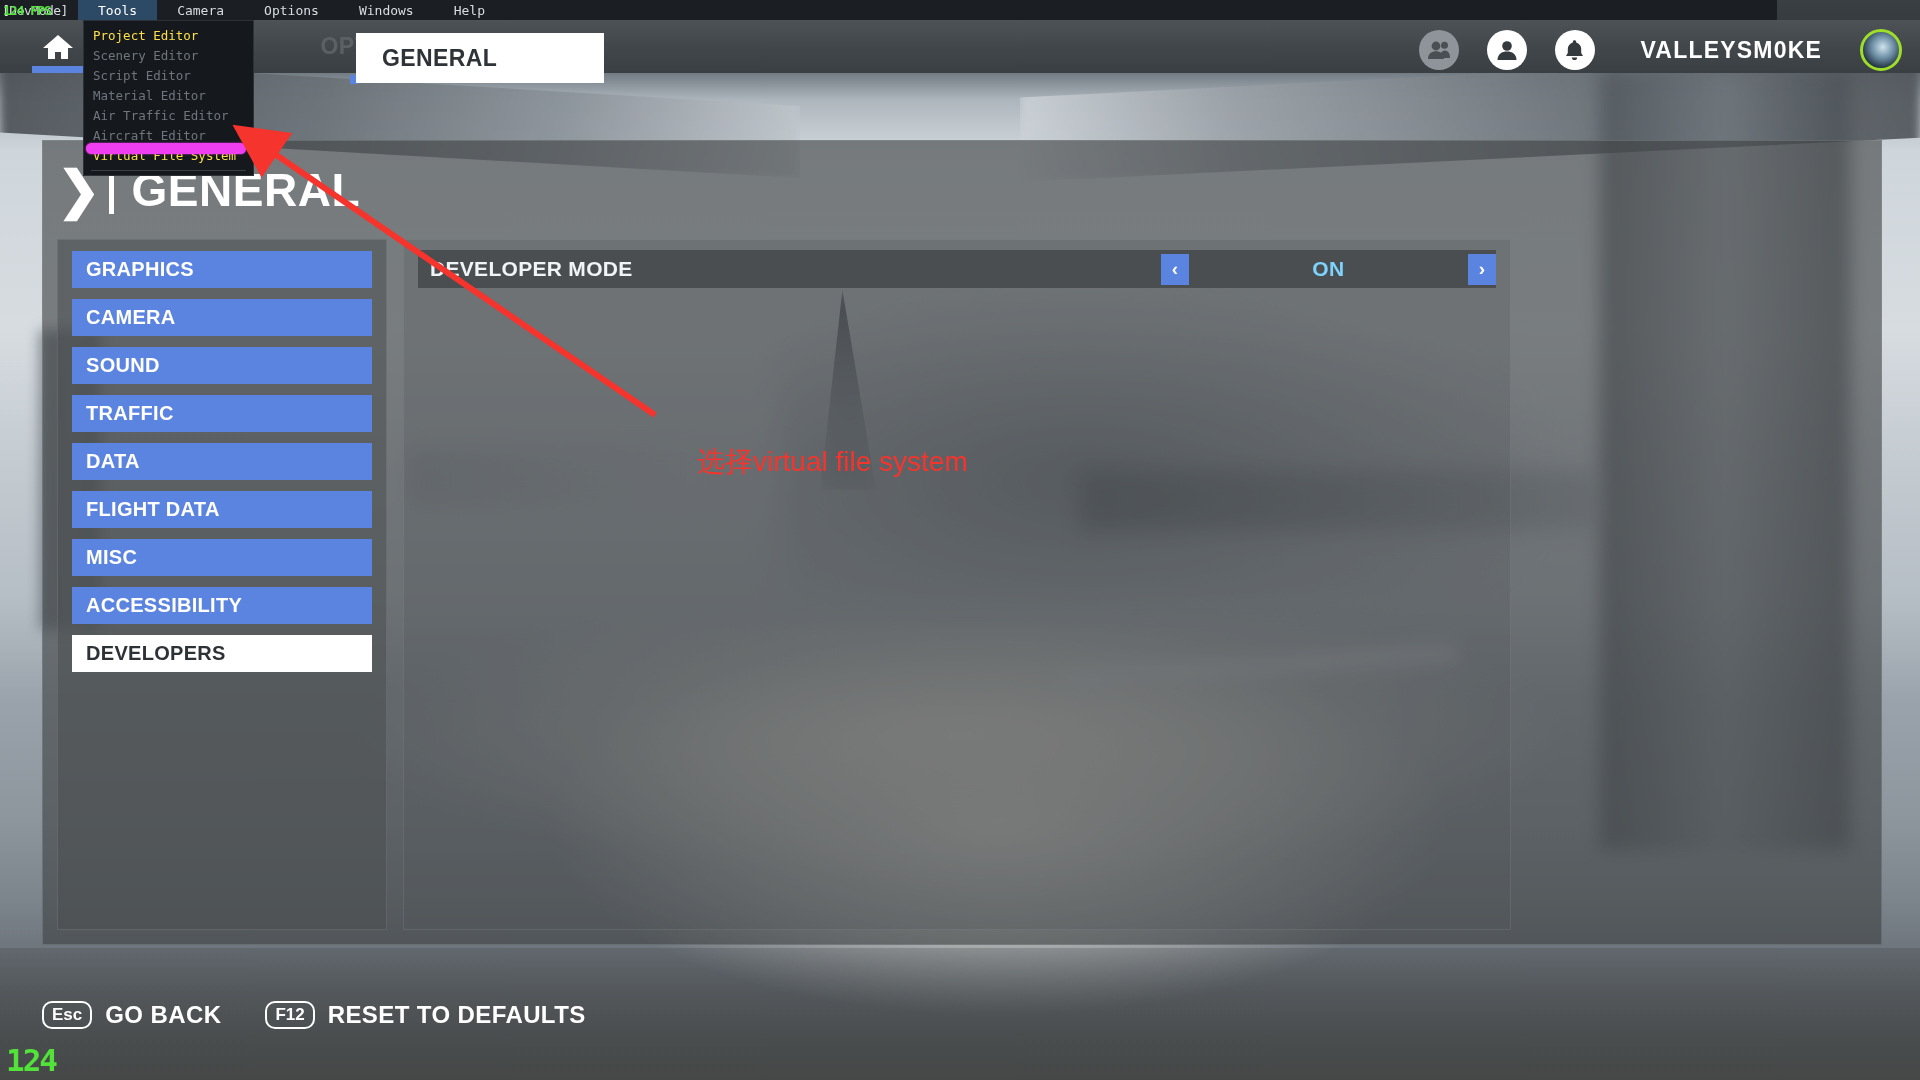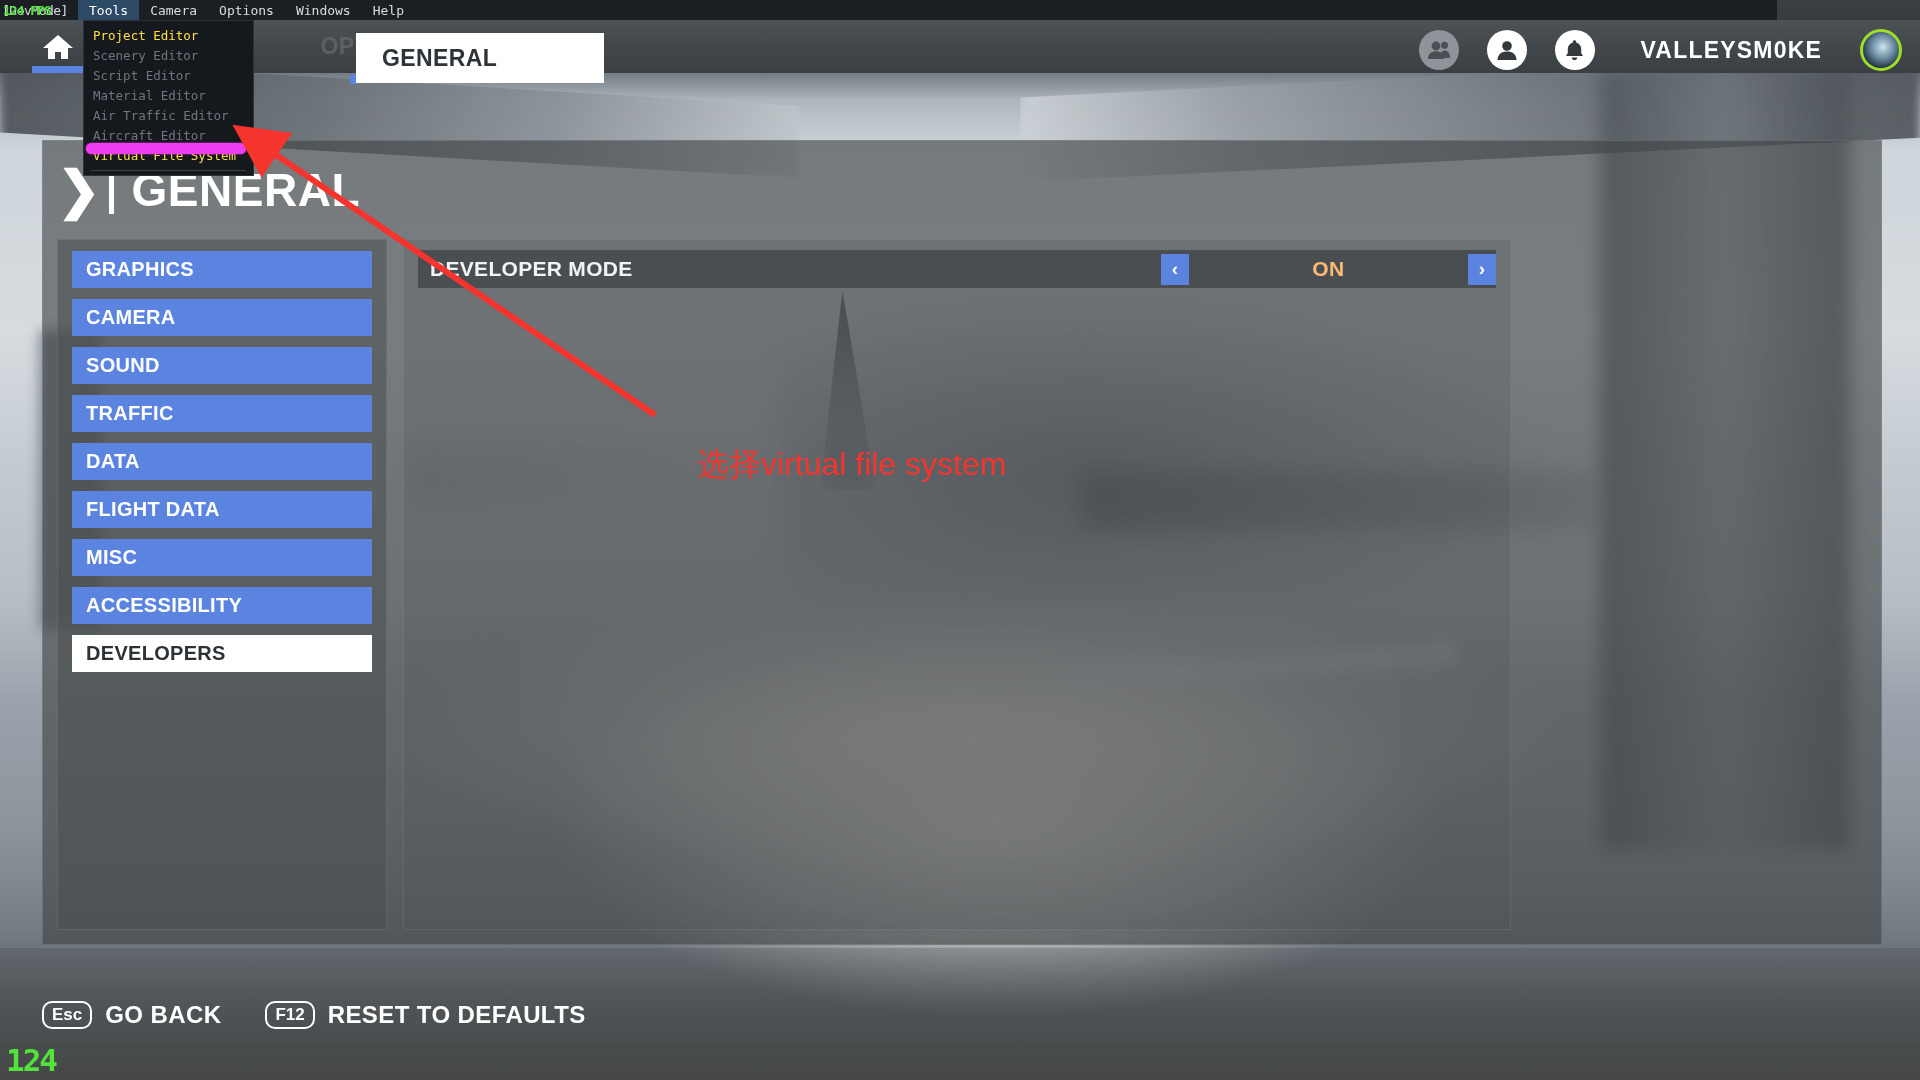--- a/index.html
+++ b/index.html
@@ -97,21 +97,21 @@
   #devbar .devtag {
     position:relative; width:78px; height:20px; display:flex; align-items:center;
   }
   #devbar .devtag .label {
     position:absolute; left:2px; top:3px; color:#d8dde2; font-size:13px; letter-spacing:-.5px;
   }
   #devbar .devtag .fps {
     position:absolute; left:3px; top:3px; color:#52e23a; font-size:13px; font-weight:bold; letter-spacing:-1px;
   }
   #devbar .mi {
-    padding:1px 11px; height:20px; line-height:19px; cursor:default;
+    padding:1px 20px; height:20px; line-height:19px; cursor:default;
   }
   #devbar .mi.active { background:#2c4a66; color:#ffffff; }
 
   
   #toolsMenu {
     position:absolute; left:83px; top:20px; width:171px;
     background:#15181c; border:1px solid #2c3238;
     z-index:70; padding:5px 0 4px 0;
     font-family:"DejaVu Sans Mono", monospace; font-size:12.5px;
   }
@@ -208,21 +208,21 @@
   #settingRow .rowLabel {
     color:#f1f4f7; font-size:21px; font-weight:bold; letter-spacing:.3px; padding-left:12px; flex:1;
   }
   #settingRow .stepper { display:flex; align-items:center; width:335px; height:38px; }
   #settingRow .arrow {
     width:28px; height:31px; background:#5b84e0; color:#ffffff;
     display:flex; align-items:center; justify-content:center;
     font-size:19px; font-weight:bold;
   }
   #settingRow .value {
-    flex:1; text-align:center; color:#fdba74; font-size:21px; font-weight:bold; letter-spacing:.5px;
+    flex:1; text-align:center; color:#7dd3fc; font-size:21px; font-weight:bold; letter-spacing:.5px;
   }
 
   #desc {
     position:absolute; right:14px; top:98px; width:345px; bottom:14px;
     background: rgba(72,76,79,.55); border:1px solid rgba(150,155,160,.22);
     padding:20px 18px;
   }
   #desc .h {
     color:#ffffff; font-size:23px; font-weight:bold; letter-spacing:.3px; padding-bottom:12px;
   }
@@ -243,21 +243,21 @@
   #fpsCorner {
     position:absolute; left:6px; bottom:2px; color:#52e23a;
     font-family:"DejaVu Sans Mono", monospace; font-size:31px; font-weight:bold; letter-spacing:-2px;
     z-index:80;
   }
 
   
   #annotSvg { position:absolute; inset:0; z-index:90; pointer-events:none; }
   #annotText {
     position:absolute; left:697px; top:443px; z-index:91;
-    color:#f5342d; font-size:32px; font-family:"Liberation Sans", sans-serif;
+    color:#f5342d; font-size:28px; font-family:"Liberation Sans", sans-serif;
     white-space:nowrap;
   }
 </style>
 </head>
 <body>
 
 <div id="scene">
   <div class="hangarRoofL"></div>
   <div class="hangarRoofR"></div>
   <div class="pillarL"></div>

